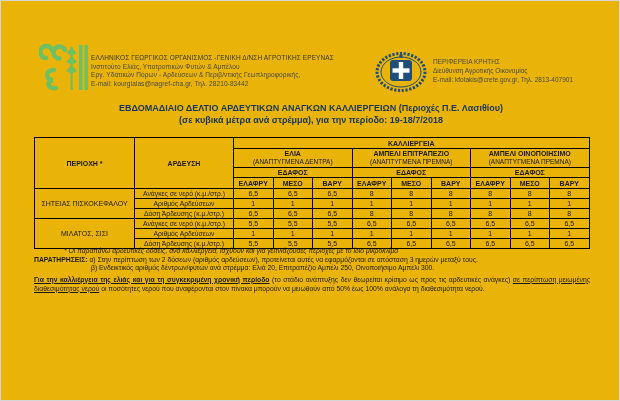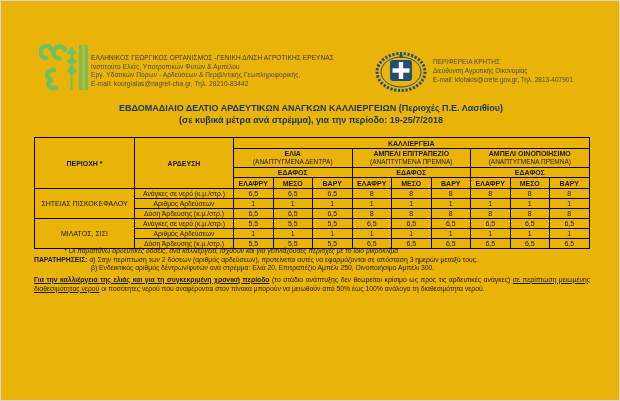--- a/index.html
+++ b/index.html
@@ -93,21 +93,21 @@
   </div>
 
   <div class="region-block">
     <div class="line">ΠΕΡΙΦΕΡΕΙΑ ΚΡΗΤΗΣ</div>
     <div class="line">Διεύθυνση Αγροτικής Οικονομίας</div>
     <div class="line">E-mail: kfotakis@crete.gov.gr, Τηλ. 2813-407901</div>
   </div>
 
   <div class="title-wrap">
     <div class="title-line1">ΕΒΔΟΜΑΔΙΑΙΟ ΔΕΛΤΙΟ ΑΡΔΕΥΤΙΚΩΝ ΑΝΑΓΚΩΝ ΚΑΛΛΙΕΡΓΕΙΩΝ (Περιοχές Π.Ε. Λασιθίου)</div>
-    <div class="title-line2">(σε κυβικά μέτρα ανά στρέμμα), για την περίοδο: 19-25/7/2018</div>
+    <div class="title-line2">(σε κυβικά μέτρα ανά στρέμμα), για την περίοδο: 19-18/7/2018</div>
   </div>
 
   <div class="tbl-wrap">
     <table>
       <colgroup>
         <col style="width:100px">
           <col style="width:99px">
         <col style="width:39.5px">
           <col style="width:39.5px">
           <col style="width:39.5px">

